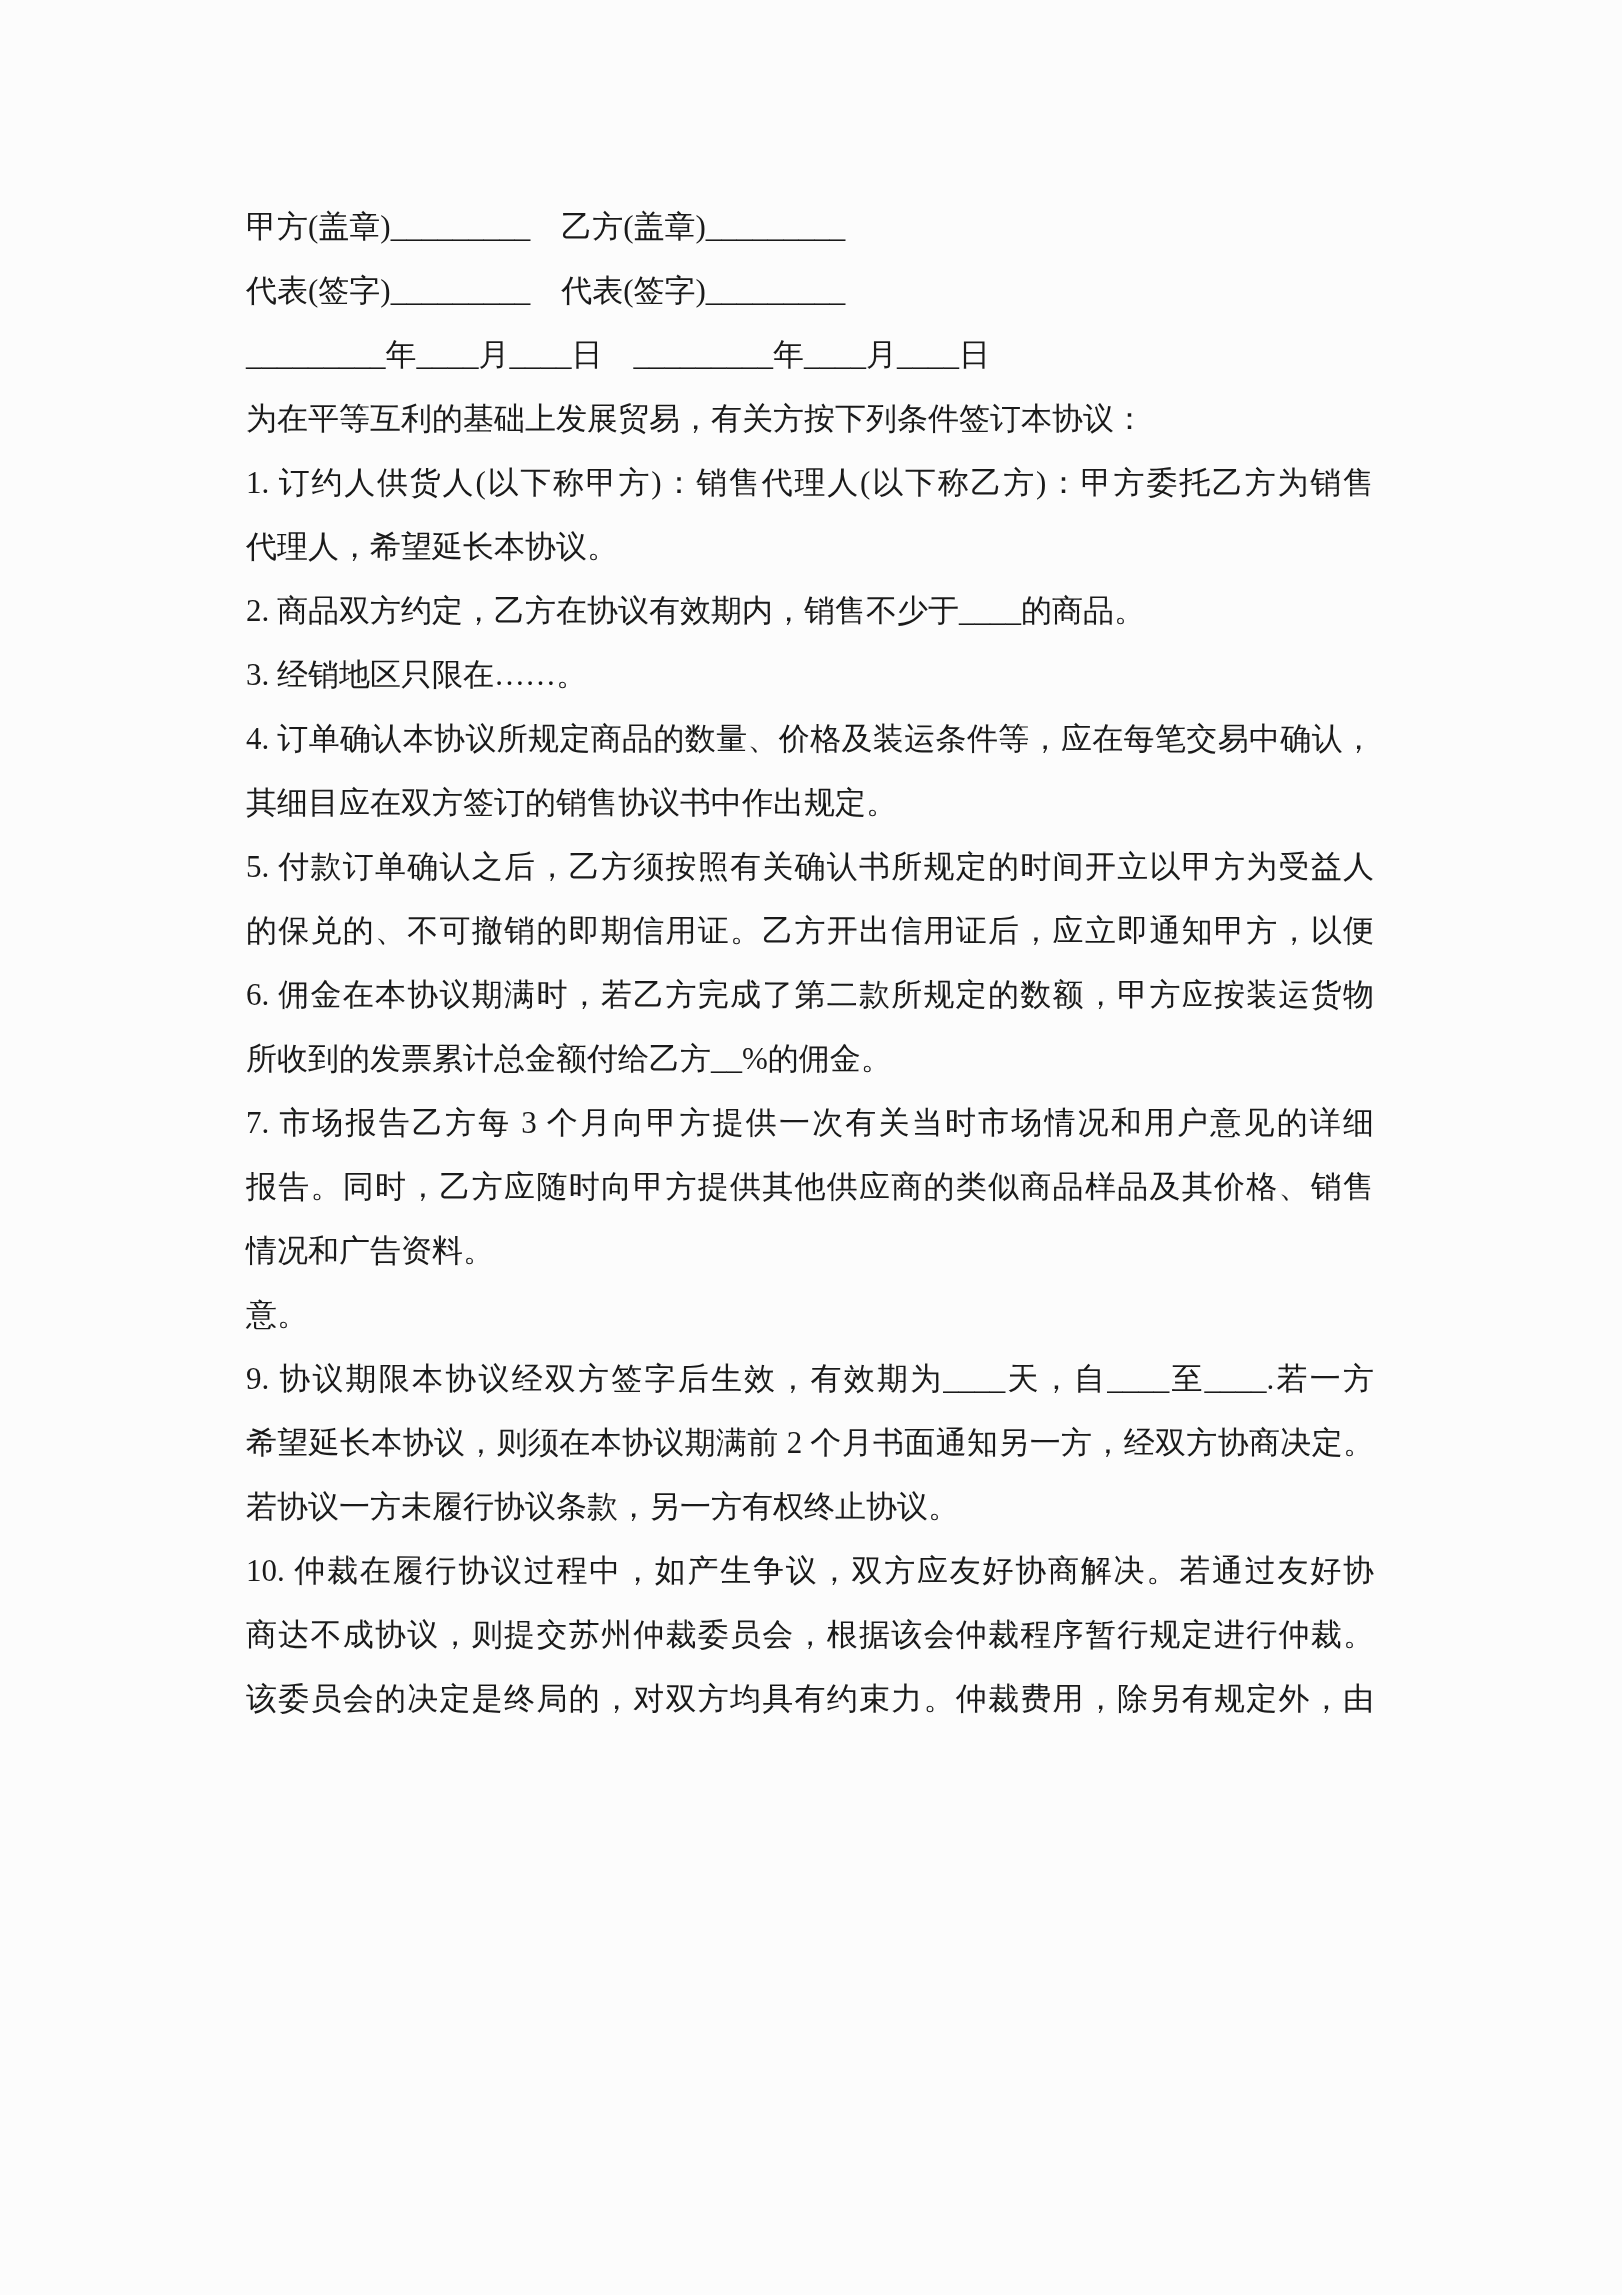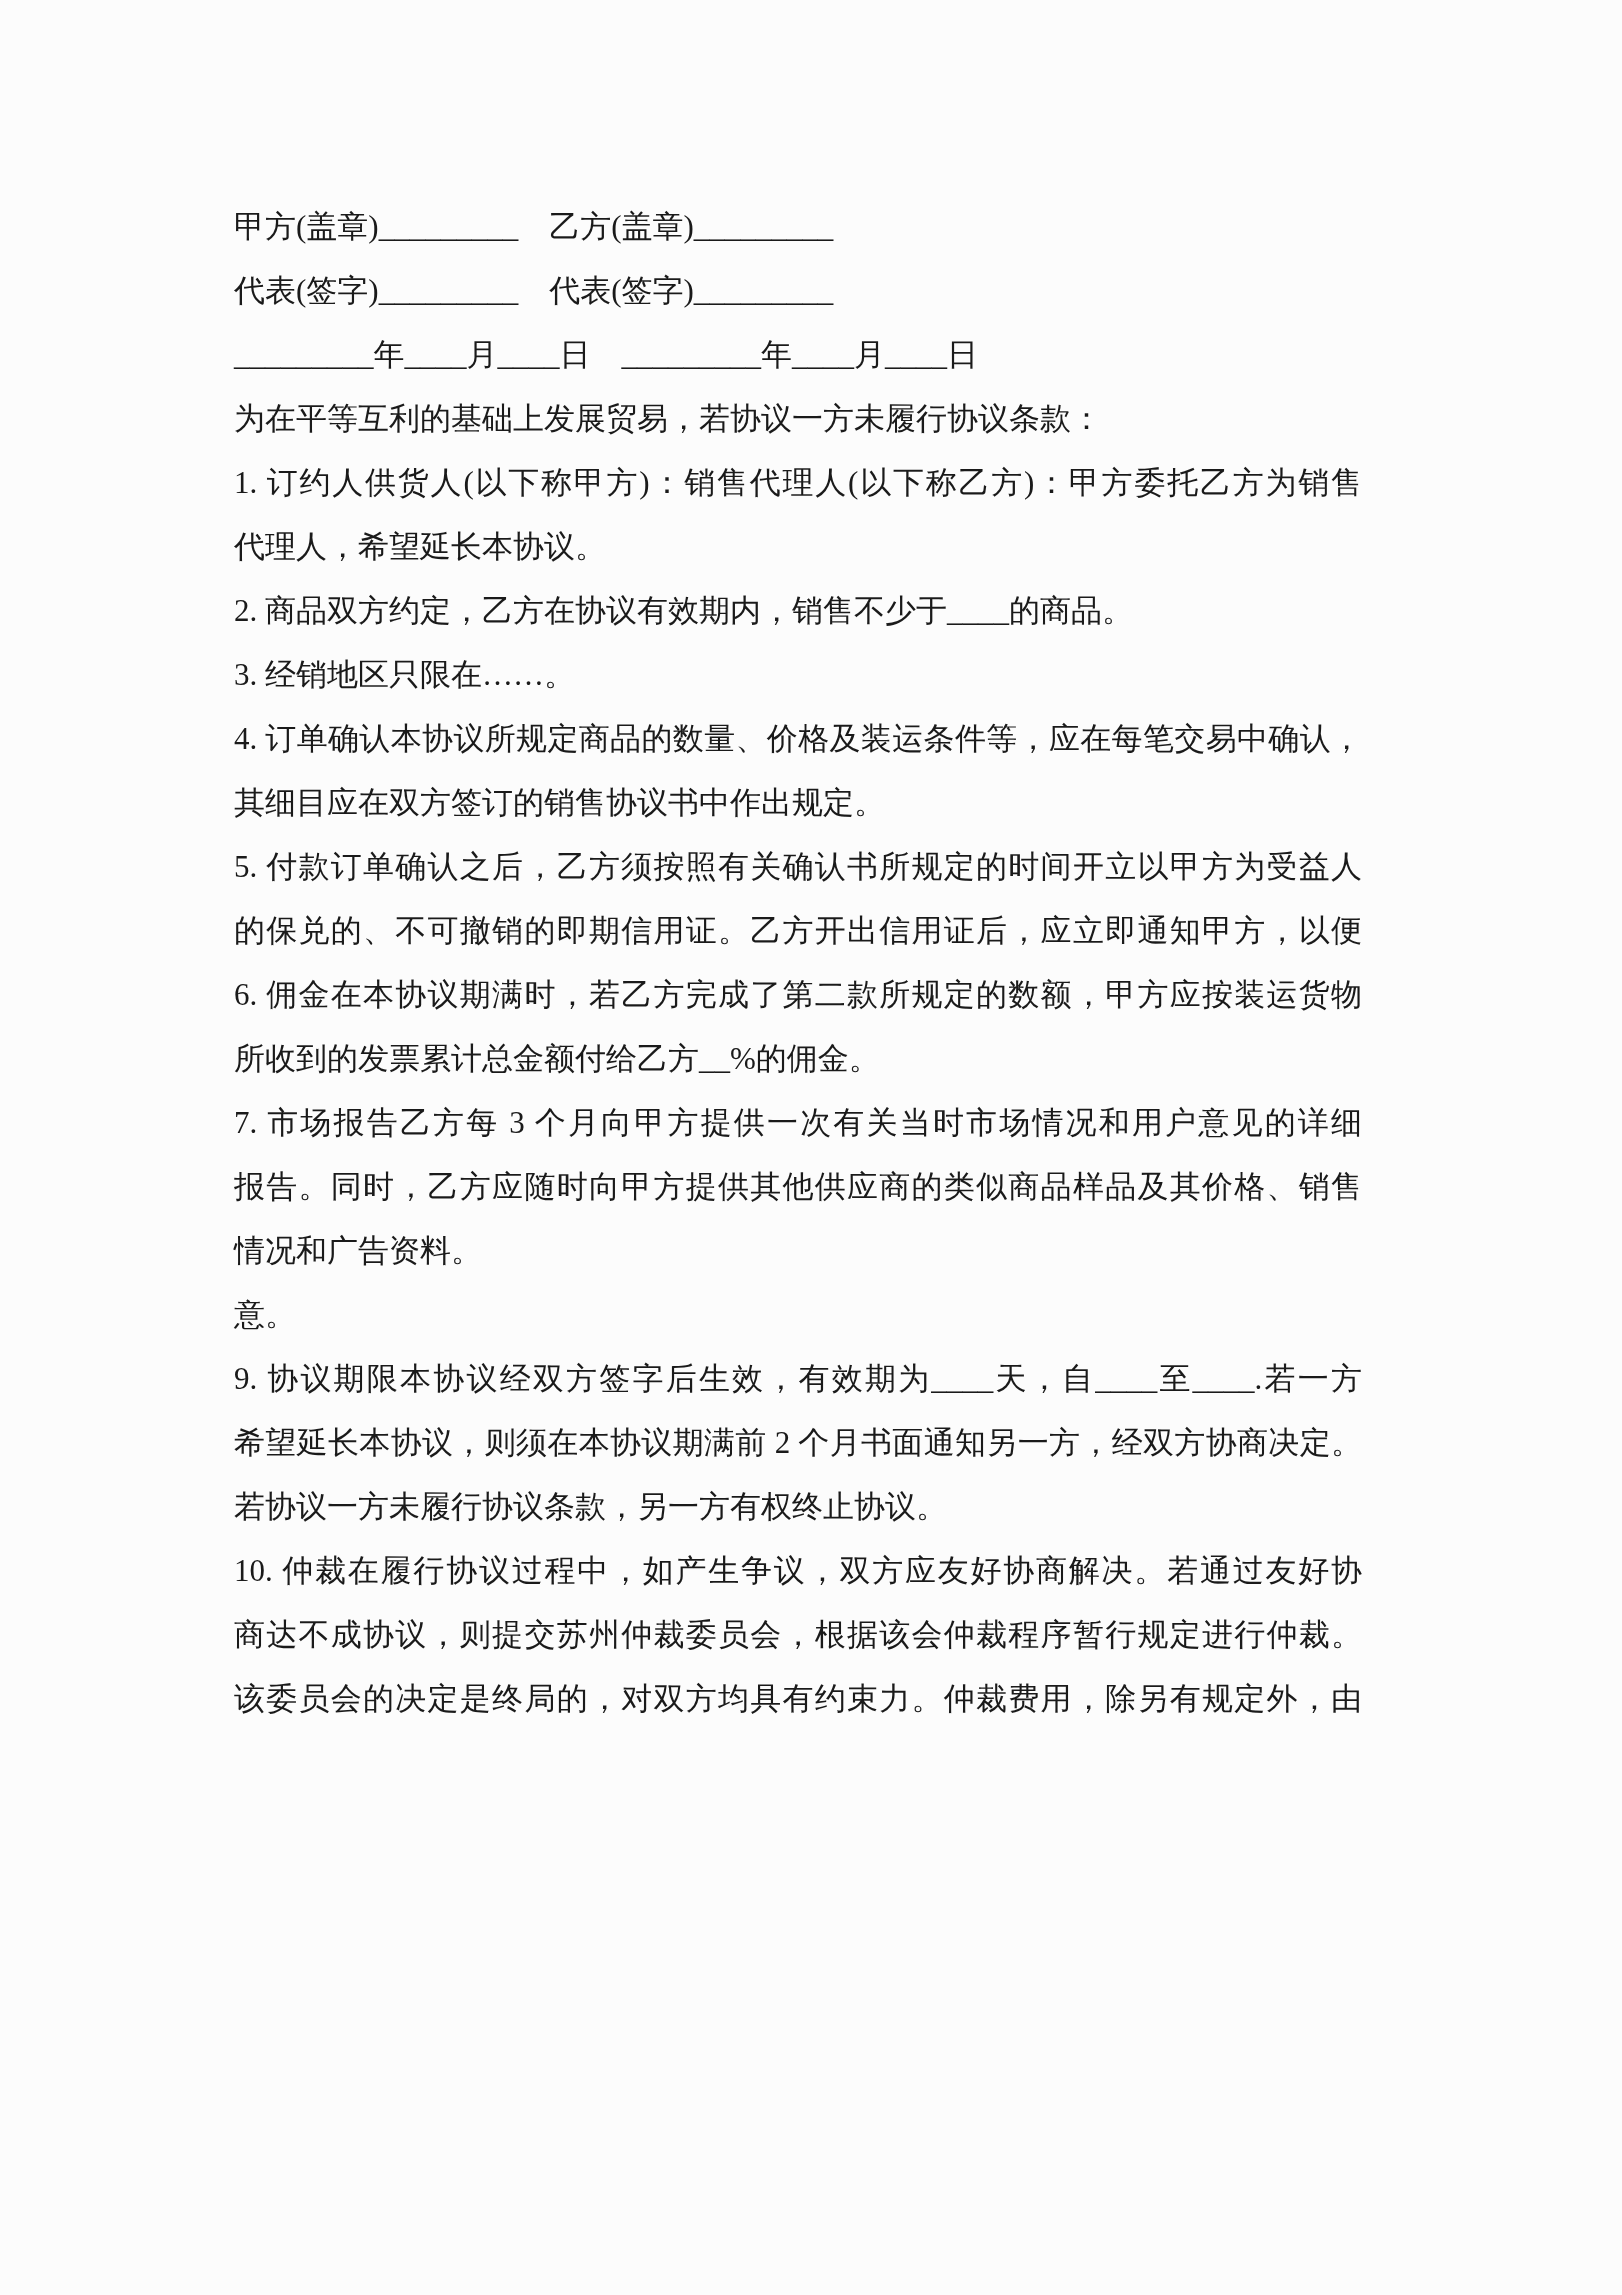--- a/index.html
+++ b/index.html
@@ -14,21 +14,21 @@
     font-family: "Liberation Serif", "DejaVu Serif", serif;
   }
   .page {
     position: absolute;
     inset: 0;
     background: #fcfcfc;
     overflow: hidden;
   }
   .content {
     position: absolute;
-    left: 234px;
+    left: 246px;
     top: 195px;
     width: 1128px;
     font-size: 31px;
     line-height: 64px;
     color: #1a1a1a;
     letter-spacing: 0;
   }
   .line {
     height: 64px;
     white-space: pre-wrap;
@@ -42,21 +42,21 @@
   }
 </style>
 </head>
 <body>
 
 <div class="page">
   <div class="content">
       <div class="line">甲方(盖章)_________　乙方(盖章)_________</div>
       <div class="line">代表(签字)_________　代表(签字)_________</div>
       <div class="line">_________年____月____日　_________年____月____日</div>
-      <div class="line">为在平等互利的基础上发展贸易，若协议一方未履行协议条款：</div>
+      <div class="line">为在平等互利的基础上发展贸易，有关方按下列条件签订本协议：</div>
       <div class="line fill">1. 订约人供货人(以下称甲方)：销售代理人(以下称乙方)：甲方委托乙方为销售</div>
       <div class="line">代理人，希望延长本协议。</div>
       <div class="line">2. 商品双方约定，乙方在协议有效期内，销售不少于____的商品。</div>
       <div class="line">3. 经销地区只限在……。</div>
       <div class="line fill">4. 订单确认本协议所规定商品的数量、价格及装运条件等，应在每笔交易中确认，</div>
       <div class="line">其细目应在双方签订的销售协议书中作出规定。</div>
       <div class="line fill">5. 付款订单确认之后，乙方须按照有关确认书所规定的时间开立以甲方为受益人</div>
       <div class="line fill">的保兑的、不可撤销的即期信用证。乙方开出信用证后，应立即通知甲方，以便</div>
       <div class="line fill">6. 佣金在本协议期满时，若乙方完成了第二款所规定的数额，甲方应按装运货物</div>
       <div class="line">所收到的发票累计总金额付给乙方__%的佣金。</div>

